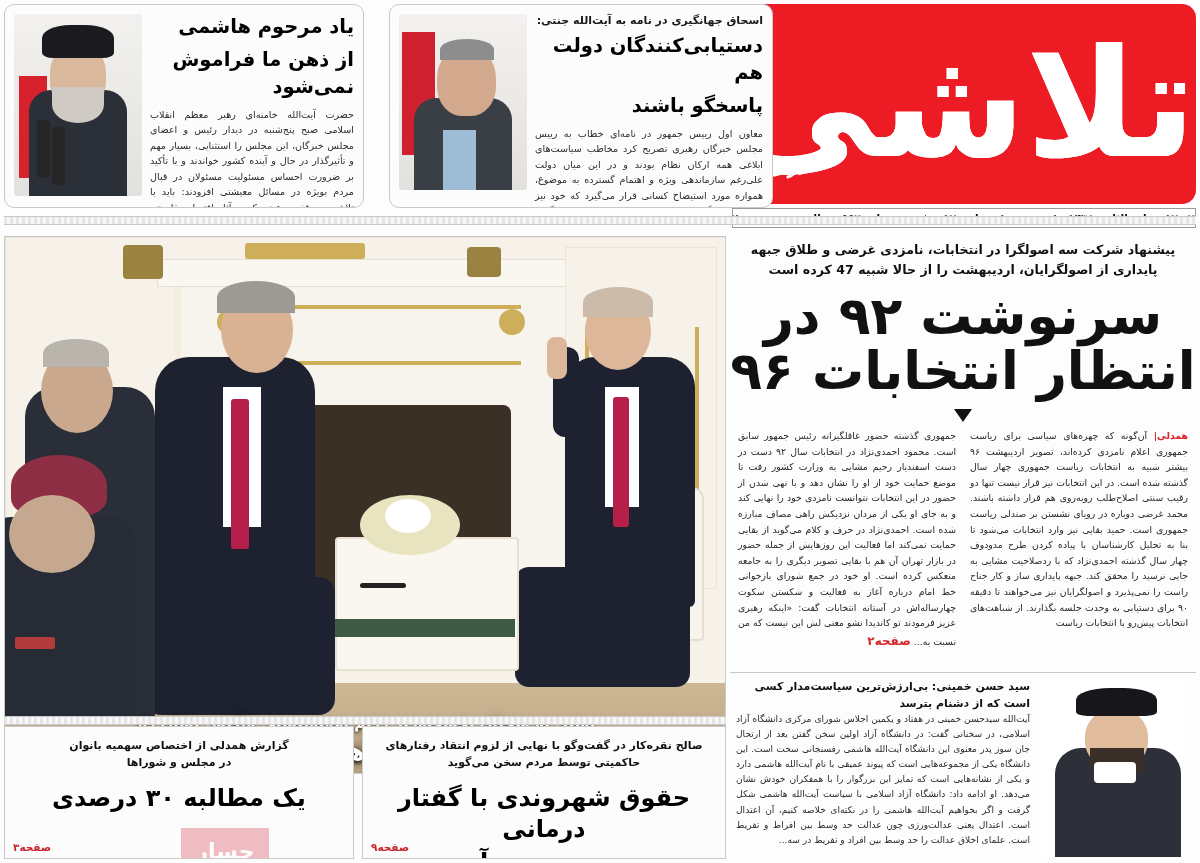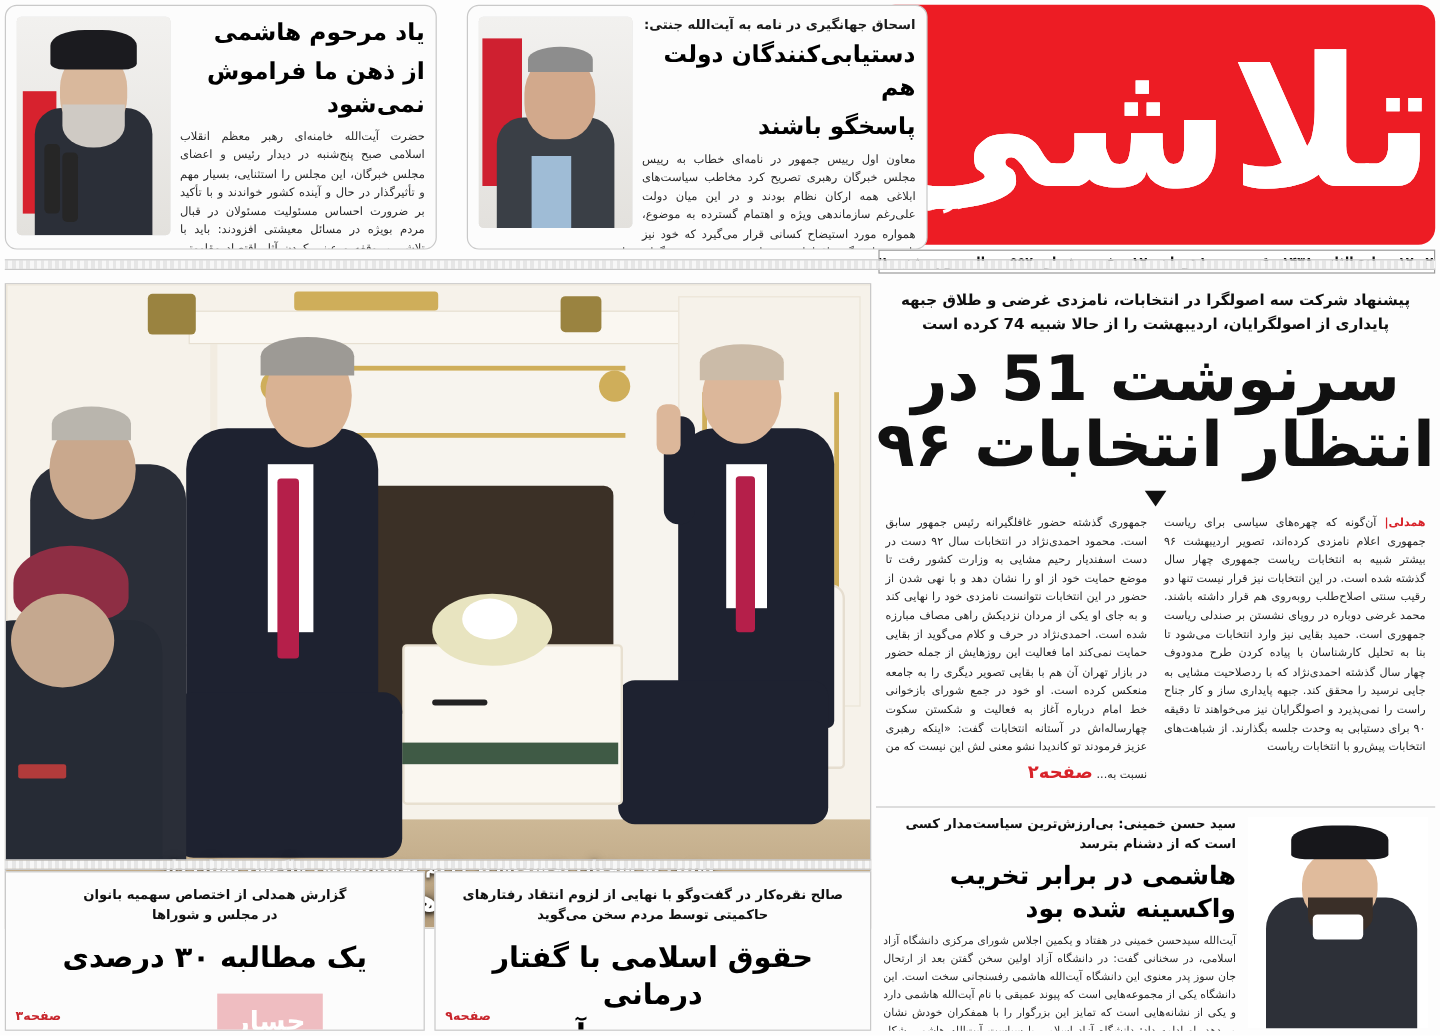--- a/index.html
+++ b/index.html
@@ -75,21 +75,21 @@
     text-align:right;margin:0 0 4px 0;
   }
   .topbox .headline{
     font-size:19.5px;font-weight:800;color:#000;line-height:1.38;
     text-align:right;margin:2px 0 6px 0;letter-spacing:-0.3px;
   }
   .lede{
     font-size:9.6px;line-height:1.62;color:#2a2a2a;text-align:justify;
     text-align-last:right;
   }
-  .pagref{color:#D8232A;font-weight:800;font-size:15px;}
+  .pagref{color:#D8232A;font-weight:800;font-size:12px;}
 
   .tb-photo{
     float:left;width:128px;height:176px;margin:2px 8px 4px 0;
     border-radius:4px;overflow:hidden;position:relative;
     background:#dcdcdc;
   }
   .tb-photo.tall{height:182px;}
 
   
   .rule{
@@ -279,23 +279,23 @@
       <div class="headline">یاد مرحوم هاشمی</div>
       <div class="headline">از ذهن ما فراموش نمی‌شود</div>
       <div class="lede">حضرت آیت‌الله خامنه‌ای رهبر معظم انقلاب اسلامی صبح پنج‌شنبه در دیدار رئیس و اعضای مجلس خبرگان، این مجلس را استثنایی، بسیار مهم و تأثیرگذار در حال و آینده کشور خواندند و با تأکید بر ضرورت احساس مسئولیت مسئولان در قبال مردم بویژه در مسائل معیشتی افزودند: باید با تلاشی بی‌وقفه و عینی کردن آثار اقتصاد مقاومتی در...</div>
 
     </div>
   </div>
 
   <div class="rule" style="top:216px;"></div>
 
   <div class="leadcol">
-    <div class="lead-kicker">پیشنهاد شرکت سه اصولگرا در انتخابات، نامزدی غرضی و طلاق جبهه پایداری از اصولگرایان، اردیبهشت را از حالا شبیه 74 کرده است</div>
+    <div class="lead-kicker">پیشنهاد شرکت سه اصولگرا در انتخابات، نامزدی غرضی و طلاق جبهه پایداری از اصولگرایان، اردیبهشت را از حالا شبیه 47 کرده است</div>
     <div class="lead-head">
-      <span class="l2">سرنوشت 51 در</span>
+      <span class="l2">سرنوشت ۹۲ در</span>
       <span class="l2">انتظار انتخابات ۹۶</span>
     </div>
     <div class="lead-diamond"></div>
     <div class="lead-body">
       <div class="col">
         <span class="redlead">همدلی|</span><span> آن‌گونه که چهره‌های سیاسی برای ریاست جمهوری اعلام نامزدی کرده‌اند، تصویر اردیبهشت ۹۶ بیشتر شبیه به انتخابات ریاست جمهوری چهار سال گذشته شده است. در این انتخابات نیز قرار نیست تنها دو رقیب سنتی اصلاح‌طلب روبه‌روی هم قرار داشته باشند. محمد غرضی دوباره در رویای نشستن بر صندلی ریاست جمهوری است. حمید بقایی نیز وارد انتخابات می‌شود تا بنا به تحلیل کارشناسان با پیاده کردن طرح مدودوف چهار سال گذشته احمدی‌نژاد که با ردصلاحیت مشایی به جایی نرسید را محقق کند. جبهه پایداری ساز و کار جناح راست را نمی‌پذیرد و اصولگرایان نیز می‌خواهند تا دقیقه ۹۰ برای دستیابی به وحدت جلسه بگذارند. از شباهت‌های انتخابات پیش‌رو با انتخابات ریاست</span>
       </div>
       <div class="col">
         <span>جمهوری گذشته حضور غافلگیرانه رئیس جمهور سابق است. محمود احمدی‌نژاد در انتخابات سال ۹۲ دست در دست اسفندیار رحیم مشایی به وزارت کشور رفت تا موضع حمایت خود از او را نشان دهد و با نهی شدن از حضور در این انتخابات نتوانست نامزدی خود را نهایی کند و به جای او یکی از مردان نزدیکش راهی مصاف مبارزه شده است. احمدی‌نژاد در حرف و کلام می‌گوید از بقایی حمایت نمی‌کند اما فعالیت این روزهایش از جمله حضور در بازار تهران آن هم با بقایی تصویر دیگری را به جامعه منعکس کرده است. او خود در جمع شورای بازخوانی خط امام درباره آغاز به فعالیت و شکستن سکوت چهارساله‌اش در آستانه انتخابات گفت: «اینکه رهبری عزیز فرمودند تو کاندیدا نشو معنی لش این نیست که من نسبت به...</span>
         <span class="pagref">صفحه۲</span>
@@ -308,21 +308,20 @@
       <div class="portrait" style="background:#ffffff;">
         <div style="position:absolute;inset:0;background:#ffffff;"></div>
         <div style="position:absolute;left:10%;bottom:0;width:84%;height:62%;background:#2d3038;border-radius:26px 26px 0 0;"></div>
         <div style="position:absolute;left:30%;top:16%;width:42%;height:34%;background:#e0bb9c;border-radius:46%;"></div>
         <div style="position:absolute;left:24%;top:4%;width:54%;height:16%;background:#17171b;border-radius:42% 42% 14% 14%;"></div>
         <div style="position:absolute;left:33%;top:38%;width:36%;height:18%;background:#3a2f28;border-radius:0 0 50% 50%;"></div>
         <div style="position:absolute;left:36%;top:46%;width:28%;height:12%;background:#ffffff;border-radius:4px;"></div>
       </div>
     </div>
     <div class="kh-kicker">سید حسن خمینی: بی‌ارزش‌ترین سیاست‌مدار کسی است که از دشنام بترسد</div>
-    <div class="kh-head">هاشمی در برابر تخریب واکسینه شده بود</div>
     <div class="kh-body">آیت‌الله سیدحسن خمینی در هفتاد و یکمین اجلاس شورای مرکزی دانشگاه آزاد اسلامی، در سخنانی گفت: در دانشگاه آزاد اولین سخن گفتن بعد از ارتحال جان سوز پدر معنوی این دانشگاه آیت‌الله هاشمی رفسنجانی سخت است. این دانشگاه یکی از مجموعه‌هایی است که پیوند عمیقی با نام آیت‌الله هاشمی دارد و یکی از نشانه‌هایی است که تمایز این بزرگوار را با همفکران خودش نشان می‌دهد. او ادامه داد: دانشگاه آزاد اسلامی با سیاست آیت‌الله هاشمی شکل گرفت و اگر بخواهیم آیت‌الله هاشمی را در نکته‌ای خلاصه کنیم، آن اعتدال است. اعتدال یعنی عدالت‌ورزی چون عدالت حد وسط بین افراط و تفریط است. علمای اخلاق عدالت را حد وسط بین افراد و تفریط در سه...</div>
 
   </div>
 
   <div class="mainphoto">
     <div class="room">
 
       <div class="wall-panel" style="left:0;top:0;width:100%;height:100%;"></div>
       <div class="fireplace">
         <div class="fp-mantel"></div>
@@ -387,18 +386,18 @@
     <div class="bb-kicker">گزارش همدلی از اختصاص سهمیه بانوان</div>
     <div class="bb-kicker">در مجلس و شوراها</div>
     <div class="bb-head">یک مطالبه ۳۰ درصدی</div>
     <span class="bb-pagref">صفحه۳</span>
     <div class="watermark">جسار</div>
   </div>
 
   <div class="botbox right">
     <div class="bb-kicker">صالح نقره‌کار در گفت‌وگو با نهایی از لزوم انتقاد رفتارهای</div>
     <div class="bb-kicker">حاکمیتی توسط مردم سخن می‌گوید</div>
-    <div class="bb-head">حقوق اسلامی با گفتار درمانی</div>
+    <div class="bb-head">حقوق شهروندی با گفتار درمانی</div>
     <div class="bb-head" style="margin-top:2px;">به‌دست نمی‌آید</div>
     <span class="bb-pagref">صفحه۹</span>
   </div>
 
 </div>
 
 </body></html>

